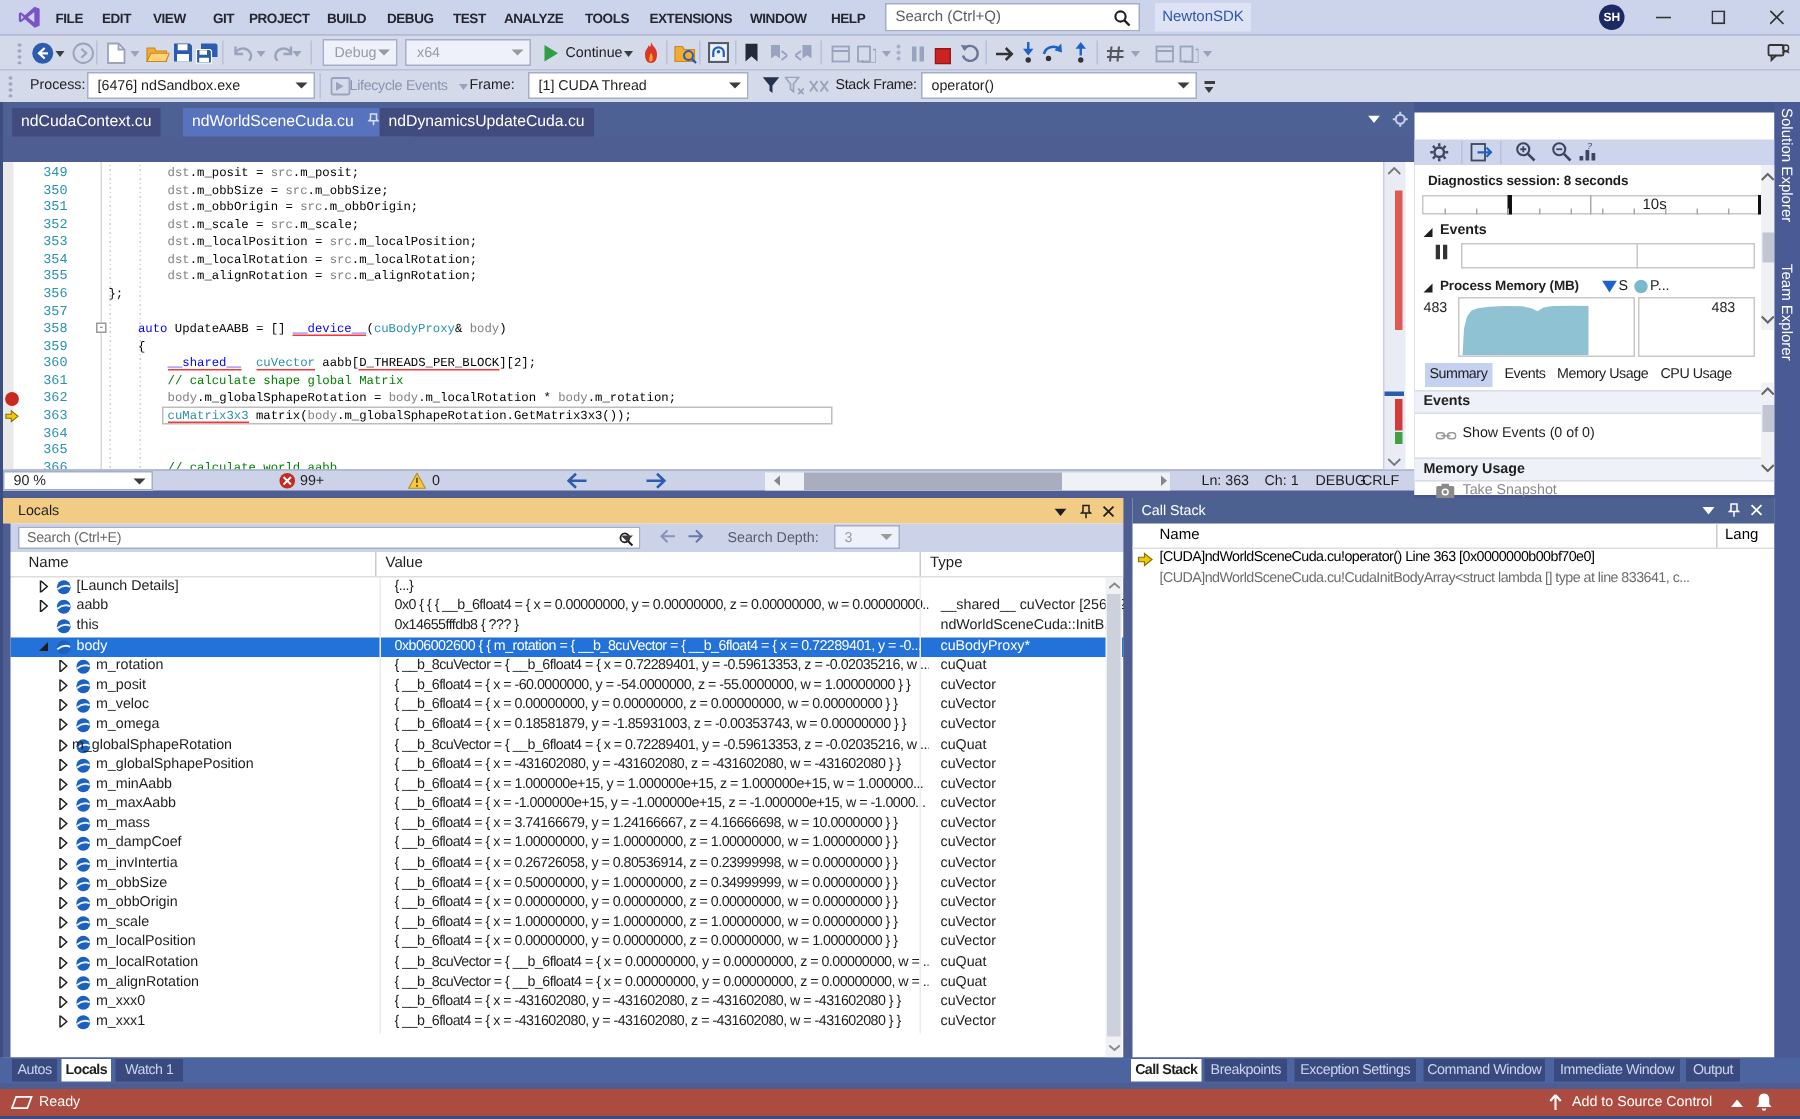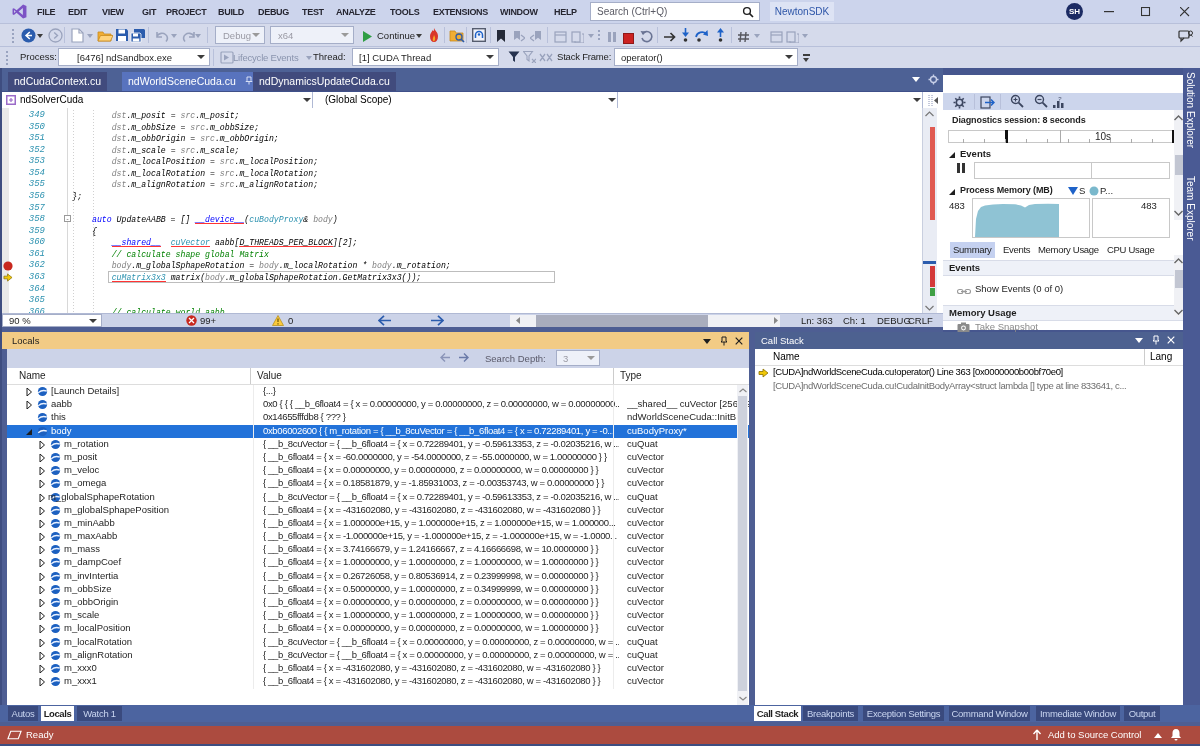--- a/index.html
+++ b/index.html
@@ -20,21 +20,21 @@
 .grip { position:absolute; width:4px; background-image:radial-gradient(circle, #9aa4c0 1px, transparent 1.2px); background-size:4px 4px; }
 .vsep { position:absolute; width:1px; background:#b8c0da; }
 
 #tabs { left:0; top:68px; width:943px; height:23px; background:#4d6195; }
 .ftab { position:absolute; top:4px; height:19px; background:#414b7d; color:#fff; font-size:10.5px; line-height:19px; padding:0 6px; }
 .ftab.act { background:#5873be; }
 
 #bc { left:0; top:91px; width:943px; height:17px; background:#fff; border-top:1px solid #3f5089; }
 #bc .da { position:absolute; top:6px; width:0; height:0; border-left:4px solid transparent; border-right:4px solid transparent; border-top:4px solid #3c3c3c; }
 
-#ed { left:0; top:108px; width:943px; height:205px; background:#fff; font-family:"Liberation Mono",monospace; font-size:8.2px;font-style:italic; }
+#ed { left:0; top:108px; width:943px; height:205px; background:#fff; font-family:"Liberation Mono",monospace; font-size:8.2px; }
 .cl { position:absolute; white-space:pre; line-height:11.6px; height:11.6px; color:#000; }
 .ln { position:absolute; color:#2b91af; width:42px; text-align:right; line-height:11.6px; font-family:"Liberation Mono",monospace; font-size:9px; }
 .kw { color:#0000ff; } .ty { color:#2b91af; } .gy { color:#808080; } .cm { color:#008000; }
 .sq { border-bottom:1px solid transparent; background:linear-gradient(to right,#ff3333 0,#ff3333 100%) repeat-x left bottom/3px 1px; }
 
 #ebb { left:0; top:313px; width:943px; height:14px; background:#ccd3e8; border-top:1px solid #b0b9d4; font-size:9.5px; color:#1e1e1e; }
 
 #diagwrap { left:943px; top:68px; width:240px; height:654px; background:#46568e; }
 #diag { position:absolute; left:0px; top:7px; width:240px; height:255px; background:#fff; }
 #diaghdr { left:0; top:0; width:240px; height:18px; background:#4d6190; color:#fff; font-size:9.5px; line-height:18px; }
@@ -238,29 +238,29 @@
       <i class="ab" style="left:1178px;top:5px"><svg width="15" height="13" viewBox="0 0 15 13">
           <rect x="1" y="1" width="10" height="7" rx="1" fill="none" stroke="#333" stroke-width="1.2"></rect>
           <path d="M3 8 L3 11 L6 8" fill="none" stroke="#333" stroke-width="1.2"></path>
           <circle cx="12.5" cy="3" r="2" fill="none" stroke="#333" stroke-width="1"></circle>
           <path d="M10.5 6.5 C10.5 5 14.5 5 14.5 6.5" fill="none" stroke="#333" stroke-width="1"></path>
         </svg></i>
     </div>
 <div id="tb2" class="ab">
       <div class="grip" style="left:5px;top:3px;height:15px"></div>
       <span class="ab" style="left:20px;top:4px">Process:</span>
-      <div class="combo" style="left:58px;top:1px;width:152px;height:18px"><span style="margin-left:18px;line-height:17px;display:inline-block">[6476] ndSandbox.exe</span><div class="da"></div></div>
+      <div class="combo" style="left:58px;top:1px;width:152px;height:18px"><span style="margin-left:6px;line-height:17px;display:inline-block">[6476] ndSandbox.exe</span><div class="da"></div></div>
       <div class="vsep" style="left:213px;top:2px;height:17px"></div>
       <i class="ab" style="left:220px;top:4px"><svg width="14" height="13" viewBox="0 0 14 13">
           <rect x="1" y="1" width="12" height="11" rx="1" fill="none" stroke="#9aa3bd" stroke-width="1.2"></rect>
           <path d="M9 6.5 L4 3.5 L4 9.5 Z" fill="#9aa3bd"></path>
         </svg></i>
       <span class="ab" style="left:233px;top:5px;color:#8a94ae;letter-spacing:-0.2px">Lifecycle Events</span>
       <div class="ab" style="left:306px;top:9px;width:0;height:0;border-left:3.5px solid transparent;border-right:3.5px solid transparent;border-top:4px solid #9aa3bd"></div>
-      <span class="ab" style="left:313px;top:4px">Thread:</span>
+      <span class="ab" style="left:313px;top:4px">Frame:</span>
       <div class="combo" style="left:352px;top:1px;width:147px;height:18px"><span style="margin-left:6px;line-height:17px;display:inline-block">[1] CUDA Thread</span><div class="da"></div></div>
       <i class="ab" style="left:508px;top:4px"><svg width="12" height="12" viewBox="0 0 12 12">
           <path d="M0.5 0.5 L11.5 0.5 L7 6 L7 11 L5 9.5 L5 6 Z" fill="#25324e"></path>
         </svg></i>
       <i class="ab" style="left:523px;top:4px"><svg width="13" height="12" viewBox="0 0 13 12">
           <path d="M0.5 0.5 L9.5 0.5 L6 5 L6 10 L4 8.5 L4 5 Z" fill="none" stroke="#9aa3bd" stroke-width="1.1"></path>
           <path d="M9 8 L13 12 M13 8 L9 12" stroke="#9aa3bd" stroke-width="1.2"></path>
         </svg></i>
       <i class="ab" style="left:539px;top:6px"><svg width="15" height="9" viewBox="0 0 15 9">
           <path d="M1 1 L6 8 M6 1 L1 8 M8 1 L13 8 M13 1 L8 8" stroke="#9aa3bd" stroke-width="1.3"></path>
@@ -284,39 +284,20 @@
   <div class="ftab" style="left:253px">ndDynamicsUpdateCuda.cu</div>
   <svg class="ab" style="left:912px;top:9px" width="9" height="6">
         <path d="M0 0 L8 0 L4 5 Z" fill="#fff"></path>
       </svg>
   <svg class="ab" style="left:928px;top:6px" width="11" height="11" viewBox="0 0 11 11">
         <circle cx="5.5" cy="5.5" r="3" fill="none" stroke="#c8d0e8" stroke-width="1.4"></circle>
         <path d="M5.5 0.5 V2.5 M5.5 8.5 V10.5 M0.5 5.5 H2.5 M8.5 5.5 H10.5" stroke="#c8d0e8" stroke-width="1.4"></path>
       </svg>
 </div>
 
-<div id="bc" class="ab">
-  <svg class="ab" style="left:5px;top:2px" width="12" height="12" viewBox="0 0 12 12">
-        <rect x="1" y="1" width="10" height="10" fill="#9b6bc8"></rect>
-        <rect x="2.5" y="2.5" width="7" height="7" fill="#fff"></rect>
-        <path d="M4 6 L8 6 M6 4 L6 8" stroke="#9b6bc8" stroke-width="1.2"></path>
-      </svg>
-  <span class="ab" style="left:20px;top:2px;font-size:10px">ndSolverCuda</span>
-  <div class="da" style="left:303px"></div>
-  <div class="ab" style="left:312px;top:0;width:1px;height:17px;background:#b0b9d4"></div>
-  <span class="ab" style="left:325px;top:2px;font-size:10px">(Global Scope)</span>
-  <div class="da" style="left:608px"></div>
-  <div class="ab" style="left:617px;top:0;width:1px;height:17px;background:#b0b9d4"></div>
-  <div class="da" style="left:913px"></div>
-  <div class="ab" style="left:922px;top:0;width:1px;height:17px;background:#b0b9d4"></div>
-  <svg class="ab" style="left:928px;top:3px" width="10" height="11">
-        <path d="M1 0 L1 11 M4 0 L4 11" stroke="#8a94b8" stroke-width="1" stroke-dasharray="1 1"></path>
-        <path d="M6 5.5 L10 2 L10 9 Z" fill="#555"></path>
-      </svg>
-</div>
 
 <div id="ed" class="ab">
       <div class="ab" style="left:2px;top:0;width:7px;height:205px;background:#e9e9e9"></div>
       <div class="ab" style="left:67px;top:0;width:1px;height:205px;background:#d8d8d8"></div>
       <div class="ab" style="left:73px;top:2px;width:1px;height:202px;background:repeating-linear-gradient(to bottom,#d0d0d0 0,#d0d0d0 1px,transparent 1px,transparent 3px)"></div>
       <div class="ab" style="left:92.5px;top:2px;width:1px;height:202px;background:repeating-linear-gradient(to bottom,#d0d0d0 0,#d0d0d0 1px,transparent 1px,transparent 3px)"></div>
       <div class="ln" style="left:3px;top:2.0px">349</div>
       <div class="cl" style="left:111.7px;top:2.0px"><span class="gy">dst</span>.m_posit = <span class="gy">src</span>.m_posit;</div>
       <div class="ln" style="left:3px;top:13.6px">350</div>
       <div class="cl" style="left:111.7px;top:13.6px"><span class="gy">dst</span>.m_obbSize = <span class="gy">src</span>.m_obbSize;</div>
@@ -526,20 +507,27 @@
           <path d="M0 0 L8 0 L4 5 Z" fill="#1e1e1e"></path>
         </svg>
     <svg class="ab" style="left:719px;top:4px" width="9" height="10" viewBox="0 0 9 10">
           <path d="M3 1 L7 1 L7 5 L8 6 L2 6 L3 5 Z M5 6 L5 9.5" stroke="#1e1e1e" stroke-width="1" fill="none"></path>
         </svg>
     <svg class="ab" style="left:735px;top:5px" width="8" height="8">
           <path d="M0.7 0.7 L7.3 7.3 M7.3 0.7 L0.7 7.3" stroke="#1e1e1e" stroke-width="1.2"></path>
         </svg>
   </div>
   <div id="locsearch" class="ab">
+    <div class="combo" style="left:12px;top:2px;width:415px;height:15px"><span style="color:#6a6a6a;margin-left:5px;line-height:14px;display:inline-block;font-size:9.5px;letter-spacing:-0.2px">Search (Ctrl+E)</span>
+      <svg class="ab" style="left:399px;top:2px" width="11" height="11" viewBox="0 0 12 12">
+            <circle cx="5" cy="5" r="3.2" fill="none" stroke="#1e1e1e" stroke-width="1.3"></circle>
+            <line x1="7.4" y1="7.4" x2="10.5" y2="10.5" stroke="#1e1e1e" stroke-width="1.5"></line>
+          </svg>
+      <div class="da" style="right:4px;top:7px"></div>
+    </div>
     <svg class="ab" style="left:440px;top:4px" width="11" height="9">
           <path d="M5 0.5 L1 4.5 L5 8.5 M1 4.5 L10 4.5" stroke="#8a94b8" stroke-width="1.4" fill="none"></path>
         </svg>
     <svg class="ab" style="left:458px;top:4px" width="11" height="9">
           <path d="M6 0.5 L10 4.5 L6 8.5 M1 4.5 L10 4.5" stroke="#6a7aa8" stroke-width="1.4" fill="none"></path>
         </svg>
     <span class="ab" style="left:485px;top:4px;font-size:9.5px;color:#5a5a6a">Search Depth:</span>
     <div class="combo gr" style="left:556px;top:1px;width:44px;height:16px"><span style="margin-left:6px;line-height:15px;display:inline-block">3</span><div class="da"></div></div>
   </div>
   <div id="loccols" class="ab">

